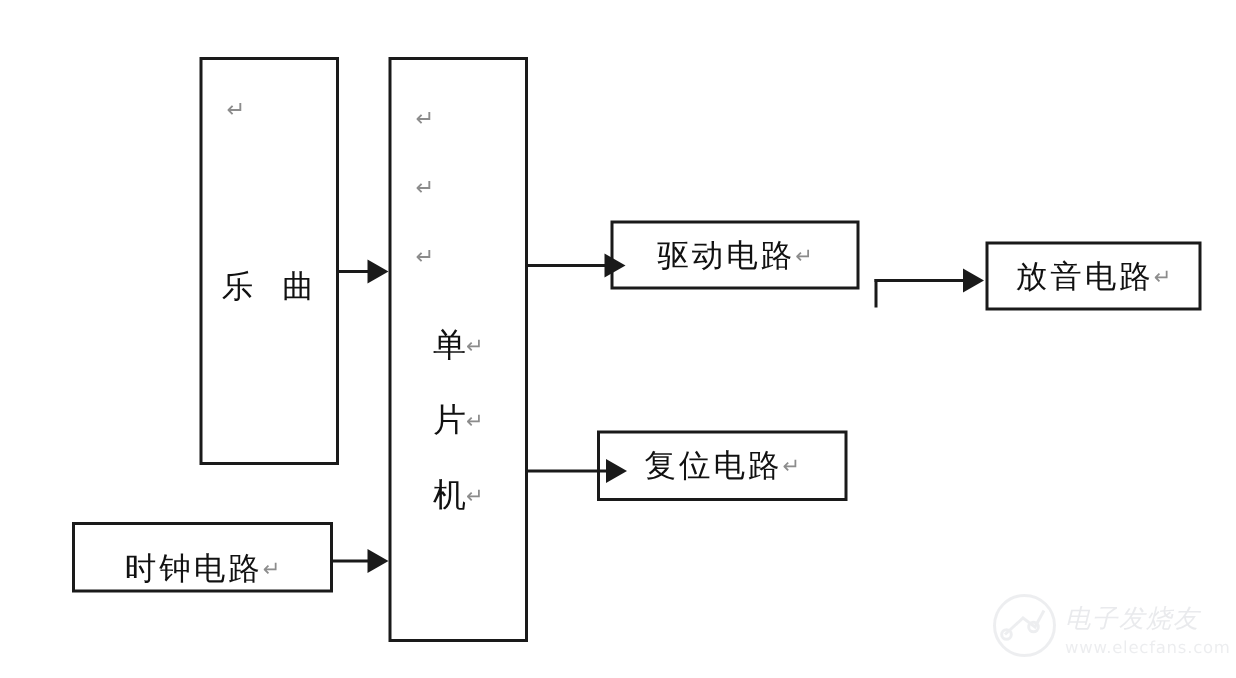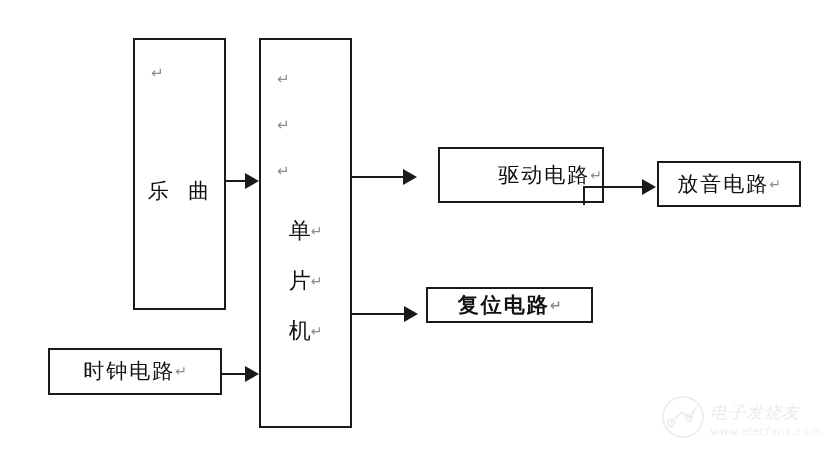--- a/index.html
+++ b/index.html
@@ -139,33 +139,33 @@
     <span class="pilcrow" style="left:16px; top:32px;">↵</span>
     <span class="pilcrow" style="left:16px; top:78px;">↵</span>
     <span class="pilcrow" style="left:16px; top:124px;">↵</span>
     <div class="vstack" style="margin-top:96px;">
       <span class="ch"><span>单</span><span class="inline-pilcrow">↵</span></span>
       <span class="ch" style="margin-top:16px;"><span>片</span><span class="inline-pilcrow">↵</span></span>
       <span class="ch" style="margin-top:16px;"><span>机</span><span class="inline-pilcrow">↵</span></span>
     </div>
   </div>
 
-  <div class="box" id="box-drive" style="left:438px; top:147px; width:166px; height:56px;justify-content:flex-end;">
+  <div class="box" id="box-drive" style="left:407px; top:147px; width:166px; height:46px;">
     <span class="box-label"><span>驱动电路</span><span class="inline-pilcrow">↵</span></span>
   </div>
 
   <div class="box" id="box-playback" style="left:657px; top:161px; width:144px; height:46px;">
     <span class="box-label"><span>放音电路</span><span class="inline-pilcrow">↵</span></span>
   </div>
 
-  <div class="box" id="box-reset" style="left:426px; top:287px; width:167px; height:36px;font-weight:bold;">
+  <div class="box" id="box-reset" style="left:398px; top:287px; width:167px; height:47px;">
     <span class="box-label"><span>复位电路</span><span class="inline-pilcrow">↵</span></span>
   </div>
 
-  <div class="box" id="box-clock" style="left:48px; top:348px; width:174px; height:47px;">
+  <div class="box" id="box-clock" style="left:48px; top:348px; width:174px; height:47px;align-items:flex-end;">
     <span class="box-label"><span>时钟电路</span><span class="inline-pilcrow">↵</span></span>
   </div>
 
   <div class="hline" style="left:226px; top:180px; width:20px;"></div>
   <div class="arrowhead" style="left:245px; top:173px;"></div>
 
   <div class="hline" style="left:222px; top:373px; width:24px;"></div>
   <div class="arrowhead" style="left:245px; top:366px;"></div>
 
   <div class="hline" style="left:352px; top:176px; width:52px;"></div>

